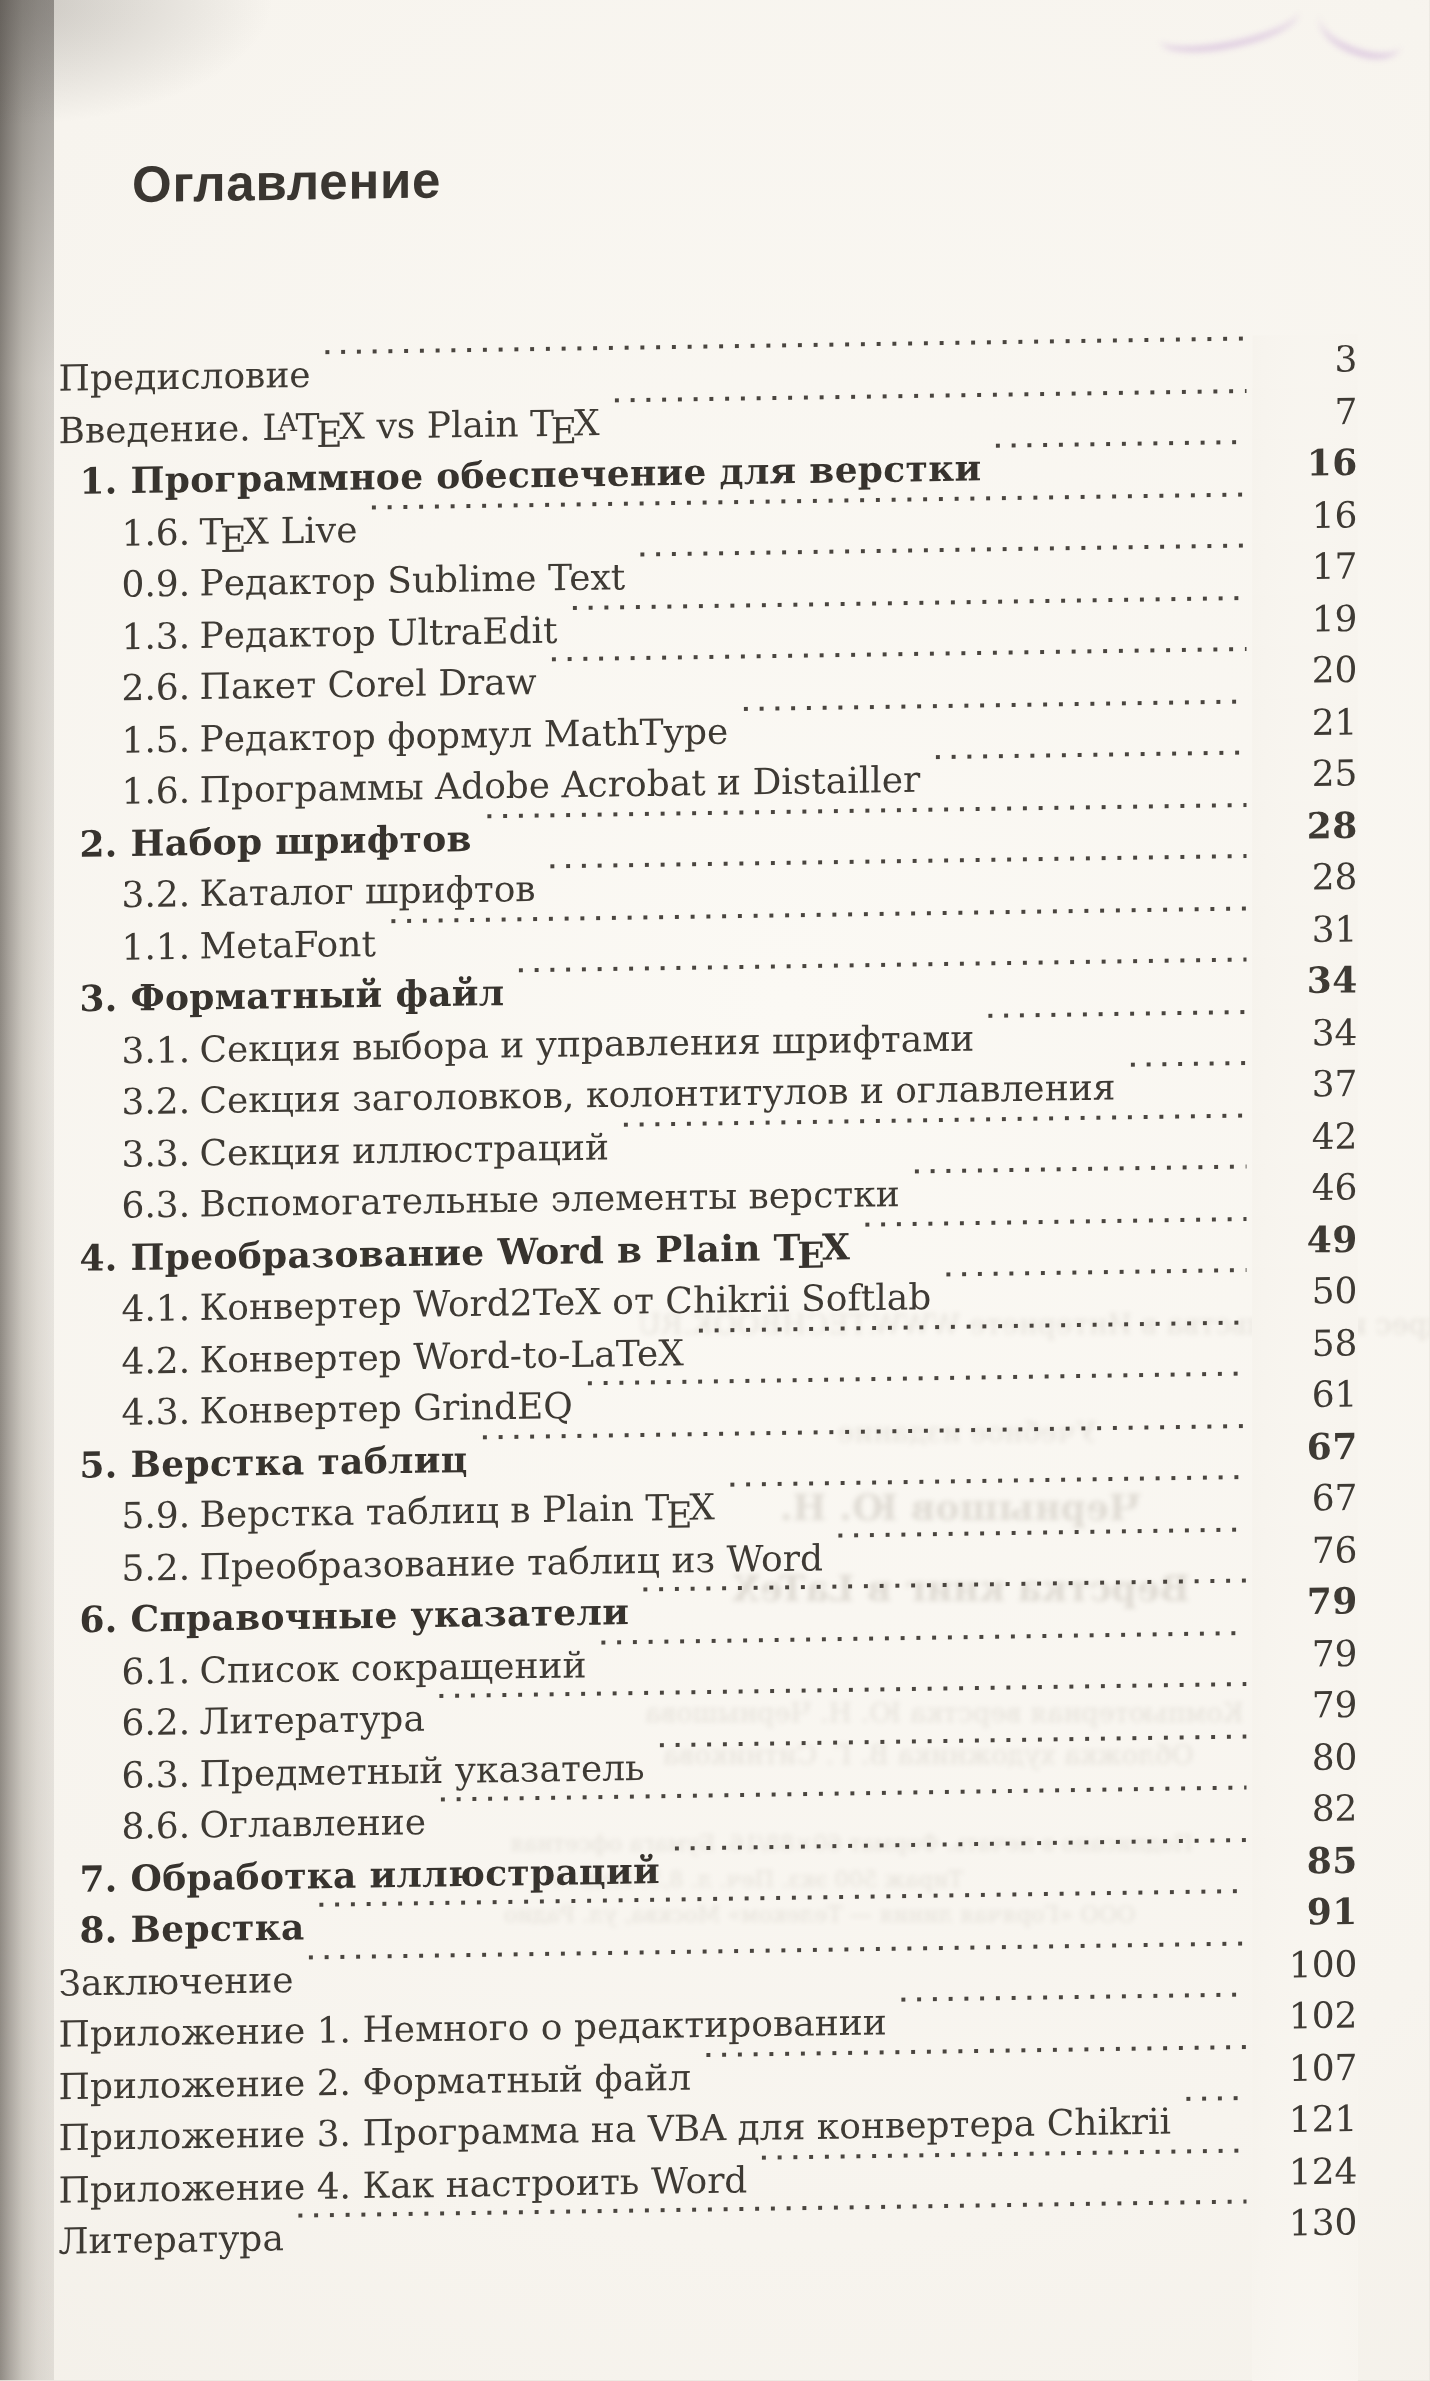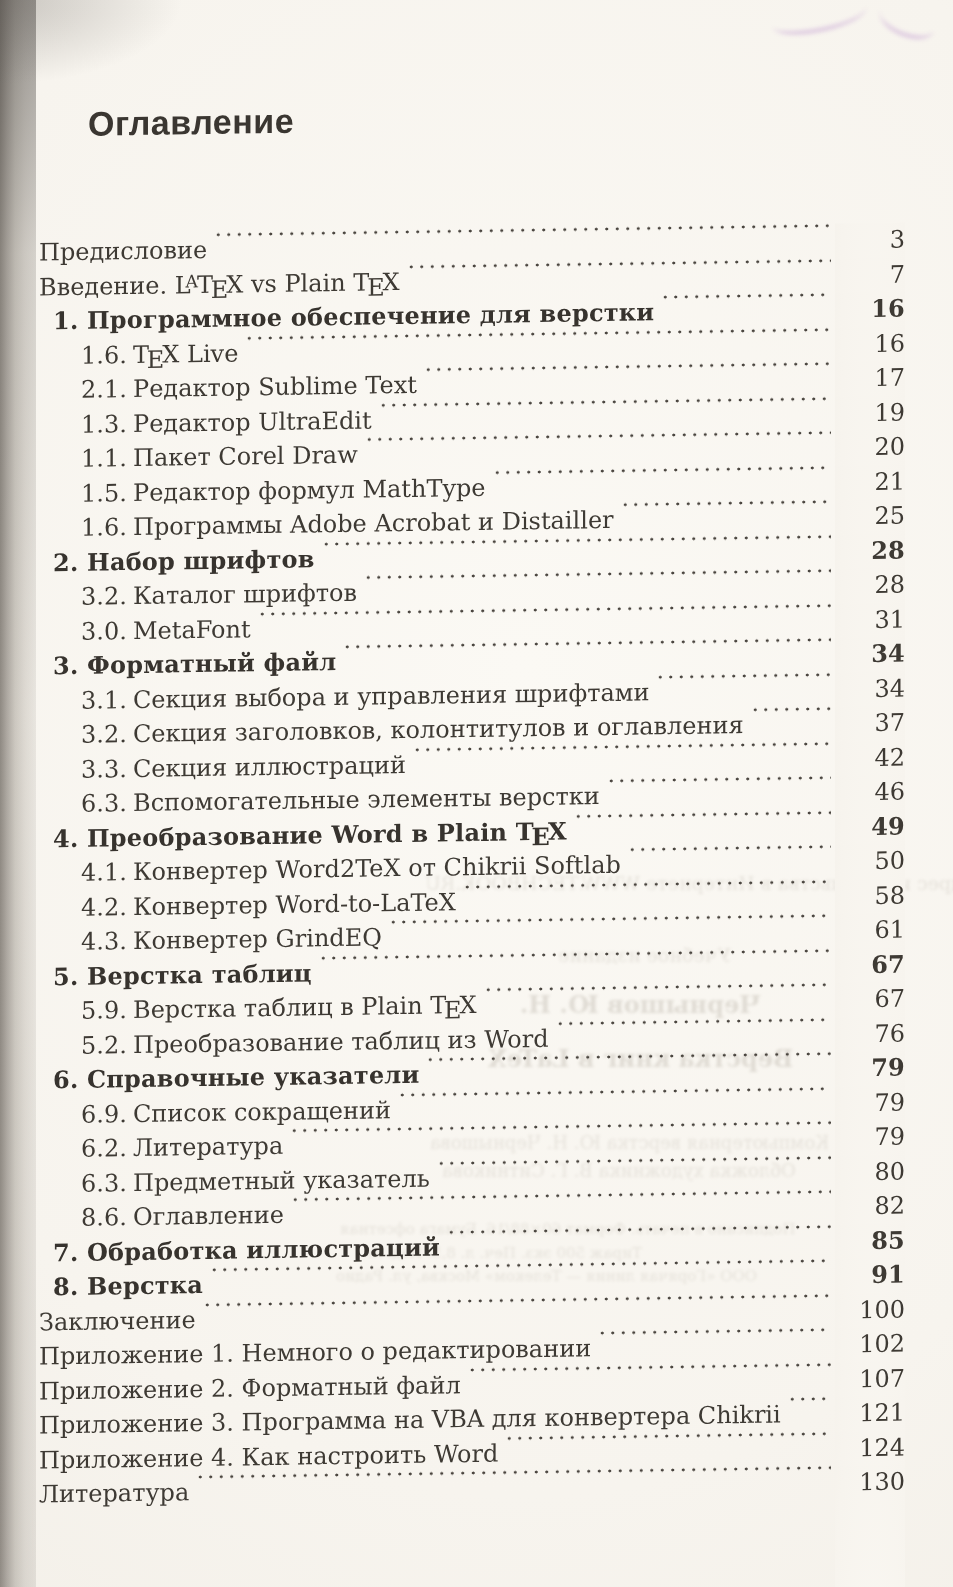--- a/index.html
+++ b/index.html
@@ -112,33 +112,33 @@
           <div class="dots"></div>
           <span class="page">16</span>
         </div>
         <div class="row sub">
           <span class="num">1.6.</span>
           <span class="label"><span>T<span class="tex-e">E</span>X</span> Live</span>
           <div class="dots"></div>
           <span class="page">16</span>
         </div>
         <div class="row sub">
-          <span class="num">2.1.</span>
+          <span class="num">0.9.</span>
           <span class="label">Редактор Sublime Text</span>
           <div class="dots"></div>
           <span class="page">17</span>
         </div>
         <div class="row sub">
           <span class="num">1.3.</span>
           <span class="label">Редактор UltraEdit</span>
           <div class="dots"></div>
           <span class="page">19</span>
         </div>
         <div class="row sub">
-          <span class="num">1.1.</span>
+          <span class="num">2.6.</span>
           <span class="label">Пакет Corel Draw</span>
           <div class="dots"></div>
           <span class="page">20</span>
         </div>
         <div class="row sub">
           <span class="num">1.5.</span>
           <span class="label">Редактор формул MathType</span>
           <div class="dots"></div>
           <span class="page">21</span>
         </div>
@@ -154,21 +154,21 @@
           <div class="dots"></div>
           <span class="page">28</span>
         </div>
         <div class="row sub">
           <span class="num">3.2.</span>
           <span class="label">Каталог шрифтов</span>
           <div class="dots"></div>
           <span class="page">28</span>
         </div>
         <div class="row sub">
-          <span class="num">3.0.</span>
+          <span class="num">1.1.</span>
           <span class="label">MetaFont</span>
           <div class="dots"></div>
           <span class="page">31</span>
         </div>
         <div class="row chapter">
           <span class="num">3.</span>
           <span class="label">Форматный файл</span>
           <div class="dots"></div>
           <span class="page">34</span>
         </div>
@@ -238,21 +238,21 @@
           <div class="dots"></div>
           <span class="page">76</span>
         </div>
         <div class="row chapter">
           <span class="num">6.</span>
           <span class="label">Справочные указатели</span>
           <div class="dots"></div>
           <span class="page">79</span>
         </div>
         <div class="row sub">
-          <span class="num">6.9.</span>
+          <span class="num">6.1.</span>
           <span class="label">Список сокращений</span>
           <div class="dots"></div>
           <span class="page">79</span>
         </div>
         <div class="row sub">
           <span class="num">6.2.</span>
           <span class="label">Литература</span>
           <div class="dots"></div>
           <span class="page">79</span>
         </div>

